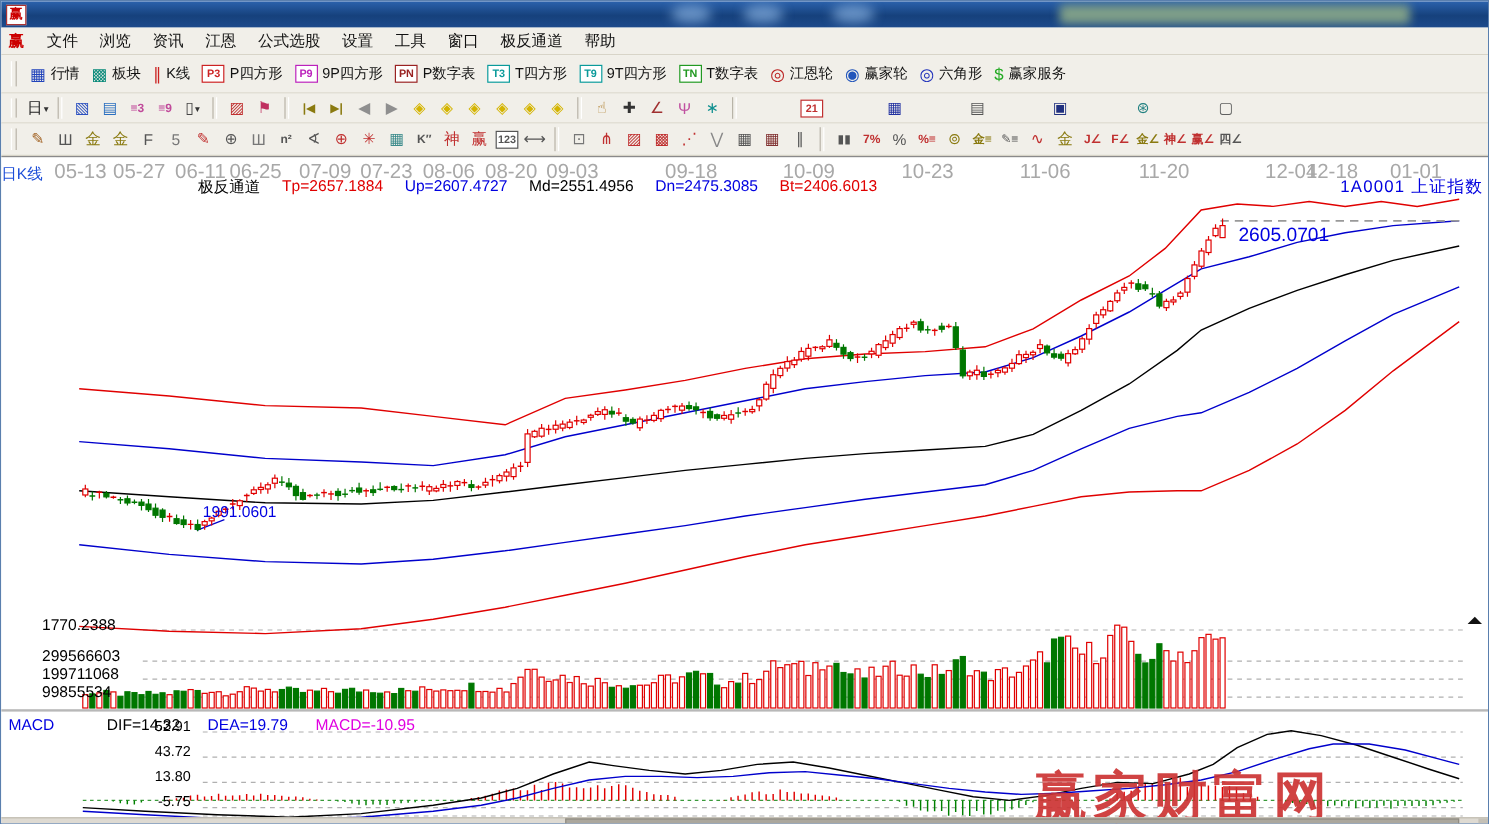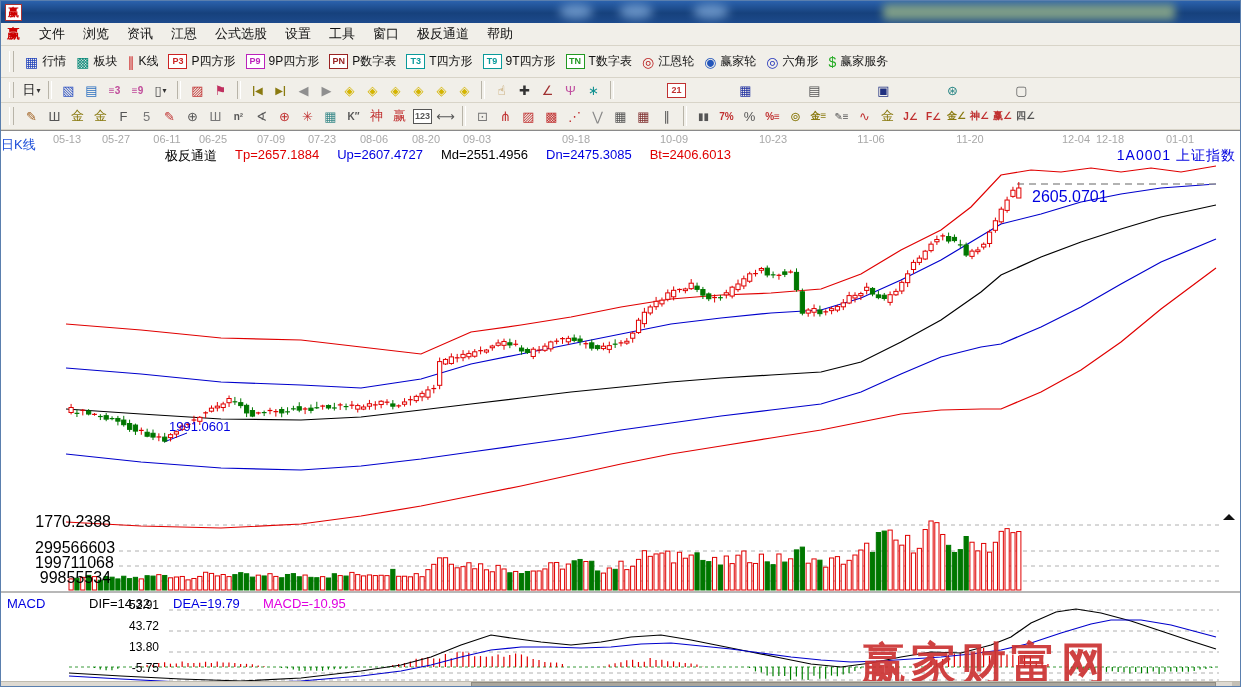--- a/index.html
+++ b/index.html
@@ -29,27 +29,27 @@
   .mini-box{display:inline-block;min-width:15px;height:13px;border:1px solid currentColor;font-size:9px;font-weight:bold;line-height:13px;text-align:center;padding:0 1px;background:#fff;}
   .ibtn{display:flex;align-items:center;justify-content:center;min-width:21px;height:20px;font-size:13px;cursor:default;flex:none;padding:0 1px;white-space:nowrap;}
   .ibtn .dd{font-size:8px;color:#333;margin-left:1px;}
   .ibtn.smalltxt{font-size:10px;font-weight:bold;}
   .spread{margin-left:46px;}
   
   .content{position:absolute;left:0;top:129px;width:1241px;height:551px;background:#fff;border-top:1px solid #8a8a8a;}
   .content svg{position:absolute;left:0;top:0;}
   .olabel{position:absolute;white-space:nowrap;}
   .lbl-kline{left:0;top:5px;color:#1d4ed8;font-size:13px;}
-  .daterow .d{position:absolute;top:2px;width:44px;margin-left:-22px;text-align:center;color:#a8a8a8;font-size:11px;}
+  .daterow .d{position:absolute;top:2px;width:44px;margin-left:-22px;text-align:center;color:#a8a8a8;font-size:17px;}
   .inforow{left:164px;top:16px;display:flex;gap:18px;font-size:13px;}
   .inforow .black{color:#000;} .red{color:#e00000;} .blue{color:#0000e0;}
   .symbol{top:16px;right:6px;color:#0000e0;font-size:14px;letter-spacing:1px;}
   .ann-high{left:1031px;top:57px;color:#0000e0;font-size:16px;}
   .ann-low{left:168px;top:288px;color:#0000e0;font-size:13px;}
-  .numlbl{color:#000;font-size:16px;width:76px;text-align:right;left:34px;}
+  .numlbl{color:#000;font-size:13px;width:76px;left:34px;}
   .bt-level{top:382px;}
   .vol1{top:408px;} .vol2{top:423px;} .vol3{top:438px;}
   .sepline{position:absolute;left:0;top:460px;width:1241px;height:2px;background:#b8b8b8;}
   .macdrow{top:465px;font-size:13px;}
   .macd-name{left:6px;color:#0000e0;}
   .macd-dif{left:88px;color:#000;}
   .macd-dea{left:172px;color:#0000e0;}
   .macd-macd{left:262px;color:#e000e0;}
   .macdscale{color:#000;font-size:12px;width:62px;text-align:right;left:96px;}
   .ms0{top:467px;} .ms1{top:488px;} .ms2{top:509px;} .ms3{top:530px;}

